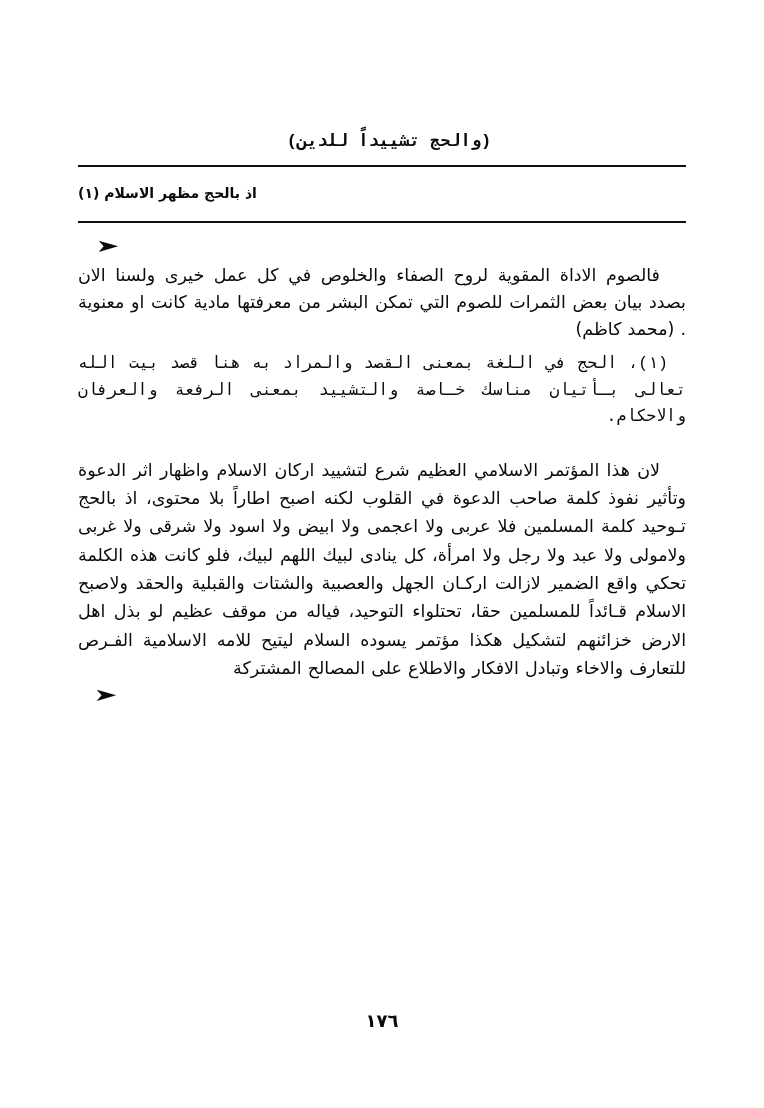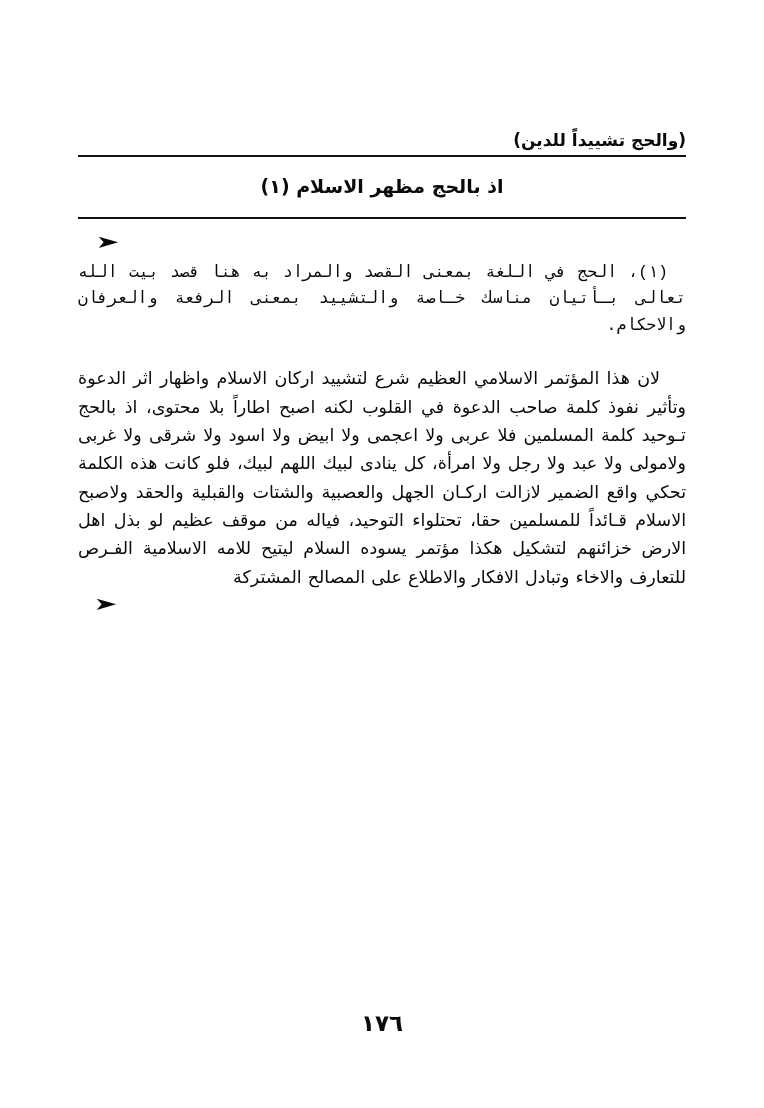--- a/index.html
+++ b/index.html
@@ -22,40 +22,41 @@
   }
   .content {
     position: absolute;
     top: 130px;
     left: 78px;
     right: 78px;
   }
 
   
   .header-title {
-    text-align: right;
+    text-align: center;
     direction: rtl;
     font-size: 17px;
     font-weight: bold;
     letter-spacing: 0;
-    margin: 0 0 5px 0;
+    margin: 0 0 14px 0;
     padding-left: 14px;
+    font-family: Liberation Mono, monospace;
   }
   .rule {
     border: none;
     border-top: 2px solid #111;
     margin: 0;
     height: 0;
   }
   .rule-top { margin-bottom: 18px; }
   .rule-bottom { margin-top: 16px; }
 
   .subtitle {
-    text-align: center;
-    font-size: 19px;
+    text-align: left;
+    font-size: 14px;
     font-weight: bold;
     margin: 0;
     padding: 0 0 4px 0;
   }
 
   .arrow-row {
     text-align: left;
     margin: 14px 0 6px 0;
     padding-left: 22px;
   }
@@ -96,21 +97,21 @@
     margin-top: 2px;
     padding-left: 20px;
   }
 
   .page-number {
     position: absolute;
     left: 0;
     right: 0;
     top: 1010px;
     text-align: center;
-    font-size: 23px;
+    font-size: 18px;
     font-weight: bold;
     letter-spacing: 1px;
   }
 </style>
 </head>
 <body>
 
 <div class="page">
   <div class="content">
 
@@ -119,20 +120,21 @@
     <hr class="rule rule-top">
 
     <div class="subtitle">اذ بالحج مظهر الاسلام (١)</div>
 
     <hr class="rule rule-bottom">
 
     <div class="arrow-row">
       <span class="arrow-glyph">➤</span>
     </div>
 
+    <p class="para indent tight">فالصوم الاداة المقوية لروح الصفاء والخلوص في كل عمل خيرى ولسنا الان بصدد بيان بعض الثمرات للصوم التي تمكن البشر من معرفتها مادية كانت او معنوية . (محمد كاظم)</p>
 
     <p class="footnote">(١)، الحج في اللغة بمعنى القصد والمراد به هنا قصد بيت الله تعالى بـأتيان مناسك خـاصة والتشييد بمعنى الرفعة والعرفان والاحكام.</p>
 
     <div class="spacer-sm"></div>
 
 
     <div class="spacer-md"></div>
 
     <p class="para indent">لان هذا المؤتمر الاسلامي العظيم شرع لتشييد اركان الاسلام واظهار اثر الدعوة وتأثير نفوذ كلمة صاحب الدعوة في القلوب لكنه اصبح اطاراً بلا محتوى، اذ بالحج تـوحيد كلمة المسلمين فلا عربى ولا اعجمى ولا ابيض ولا اسود ولا شرقى ولا غربى ولامولى ولا عبد ولا رجل ولا امرأة، كل ينادى لبيك اللهم لبيك، فلو كانت هذه الكلمة تحكي واقع الضمير لازالت اركـان الجهل والعصبية والشتات والقبلية والحقد ولاصبح الاسلام قـائداً للمسلمين حقا، تحتلواء التوحيد، فياله من موقف عظيم لو بذل اهل الارض خزائنهم لتشكيل هكذا مؤتمر يسوده السلام ليتيح للامه الاسلامية الفـرص للتعارف والاخاء وتبادل الافكار والاطلاع على المصالح المشتركة</p>
 

